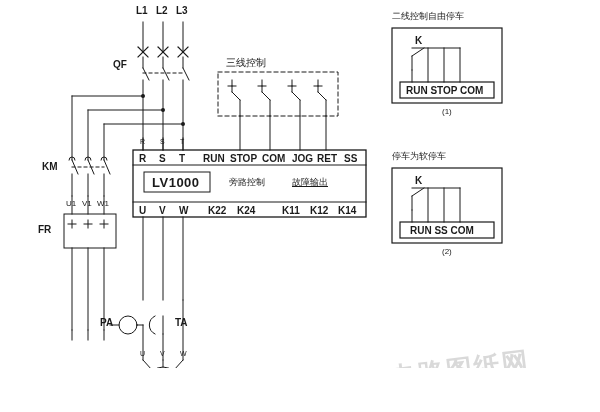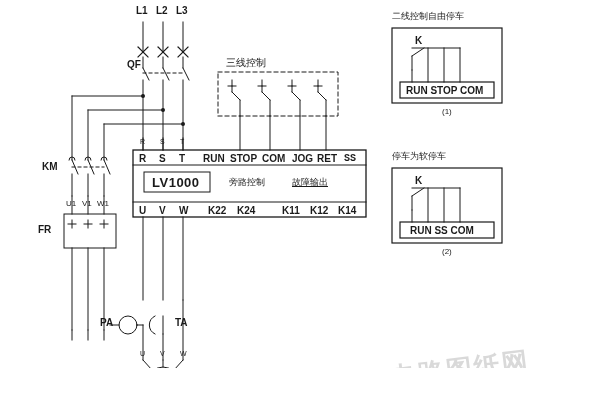--- a/index.html
+++ b/index.html
@@ -207,21 +207,21 @@
       <circle cx="143" cy="96" r="2"></circle>
       <circle cx="163" cy="110" r="2"></circle>
       <circle cx="183" cy="124" r="2"></circle>
     </g>
   </svg>
 
   <div class="lbl b" style="left:136px; top:6px;">L1</div>
   <div class="lbl b" style="left:156px; top:6px;">L2</div>
   <div class="lbl b" style="left:176px; top:6px;">L3</div>
 
-  <div class="lbl b" style="left:127px; top:60px;">QF</div>
+  <div class="lbl b" style="left:113px; top:60px;">QF</div>
   <div class="lbl b" style="left:42px; top:162px;">KM</div>
   <div class="lbl b" style="left:38px; top:225px;">FR</div>
 
   <div class="lbl sm" style="left:66px; top:200px;">U1</div>
   <div class="lbl sm" style="left:82px; top:200px;">V1</div>
   <div class="lbl sm" style="left:97px; top:200px;">W1</div>
 
   <div class="lbl cn" style="left:226px; top:58px; font-size:10px;">三线控制</div>
 
   <div class="lbl xs" style="left:140px; top:138px;">R</div>
@@ -229,21 +229,21 @@
   <div class="lbl xs" style="left:180px; top:138px;">T</div>
 
   <div class="lbl b" style="left:139px; top:154px;">R</div>
   <div class="lbl b" style="left:159px; top:154px;">S</div>
   <div class="lbl b" style="left:179px; top:154px;">T</div>
   <div class="lbl b" style="left:203px; top:154px;">RUN</div>
   <div class="lbl b" style="left:230px; top:154px;">STOP</div>
   <div class="lbl b" style="left:262px; top:154px;">COM</div>
   <div class="lbl b" style="left:292px; top:154px;">JOG</div>
   <div class="lbl b" style="left:317px; top:154px;">RET</div>
-  <div class="lbl b" style="left:344px; top:154px;font-family:Liberation Mono, monospace;">SS</div>
+  <div class="lbl b" style="left:344px; top:154px;">SS</div>
 
   <div class="lbl b" style="left:152px; top:176px; font-size:13px; letter-spacing:0.5px;">LV1000</div>
   <div class="lbl cn" style="left:229px; top:178px; font-size:9px;">旁路控制</div>
   <div class="lbl cn" style="left:292px; top:178px; font-size:9px;text-decoration:underline;">故障输出</div>
 
   <div class="lbl b" style="left:139px; top:206px;">U</div>
   <div class="lbl b" style="left:159px; top:206px;">V</div>
   <div class="lbl b" style="left:179px; top:206px;">W</div>
   <div class="lbl b" style="left:208px; top:206px;">K22</div>
   <div class="lbl b" style="left:237px; top:206px;">K24</div>

